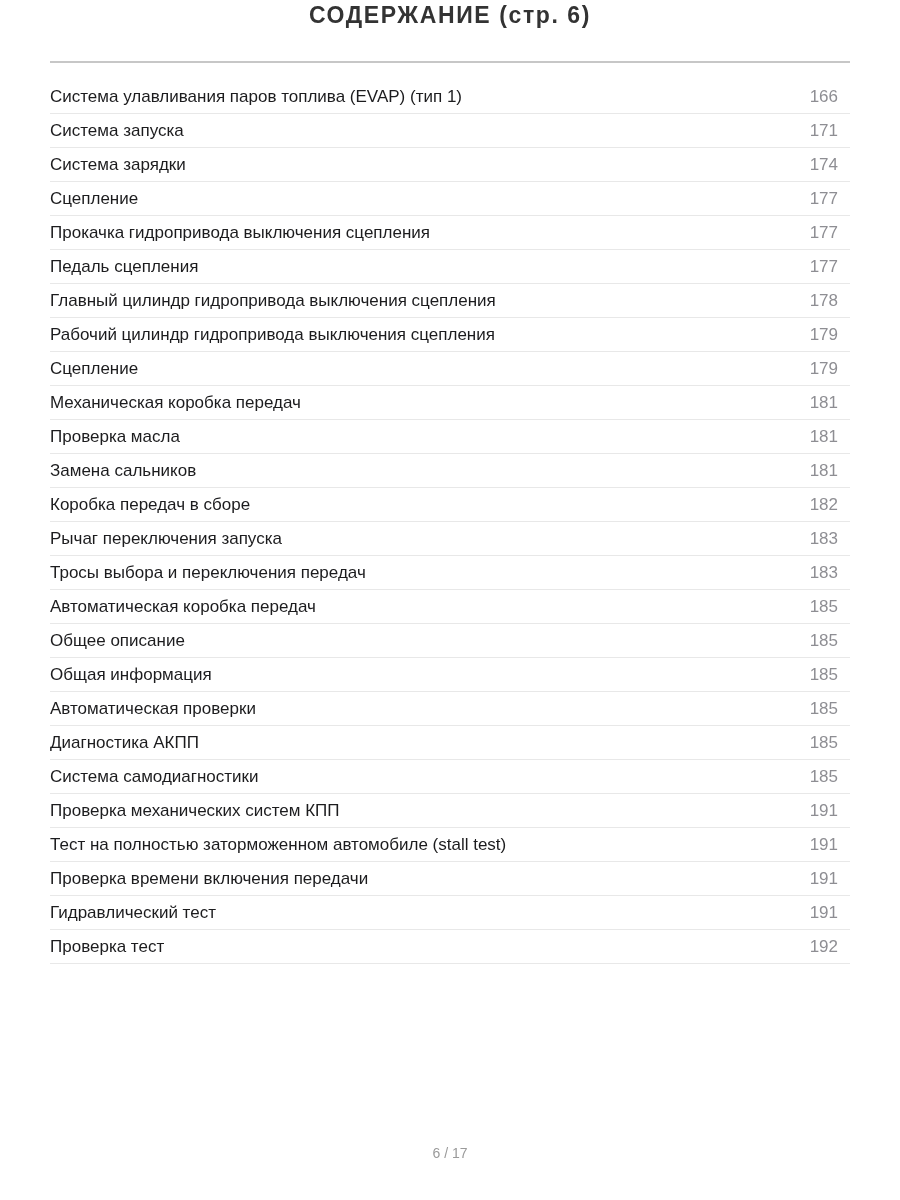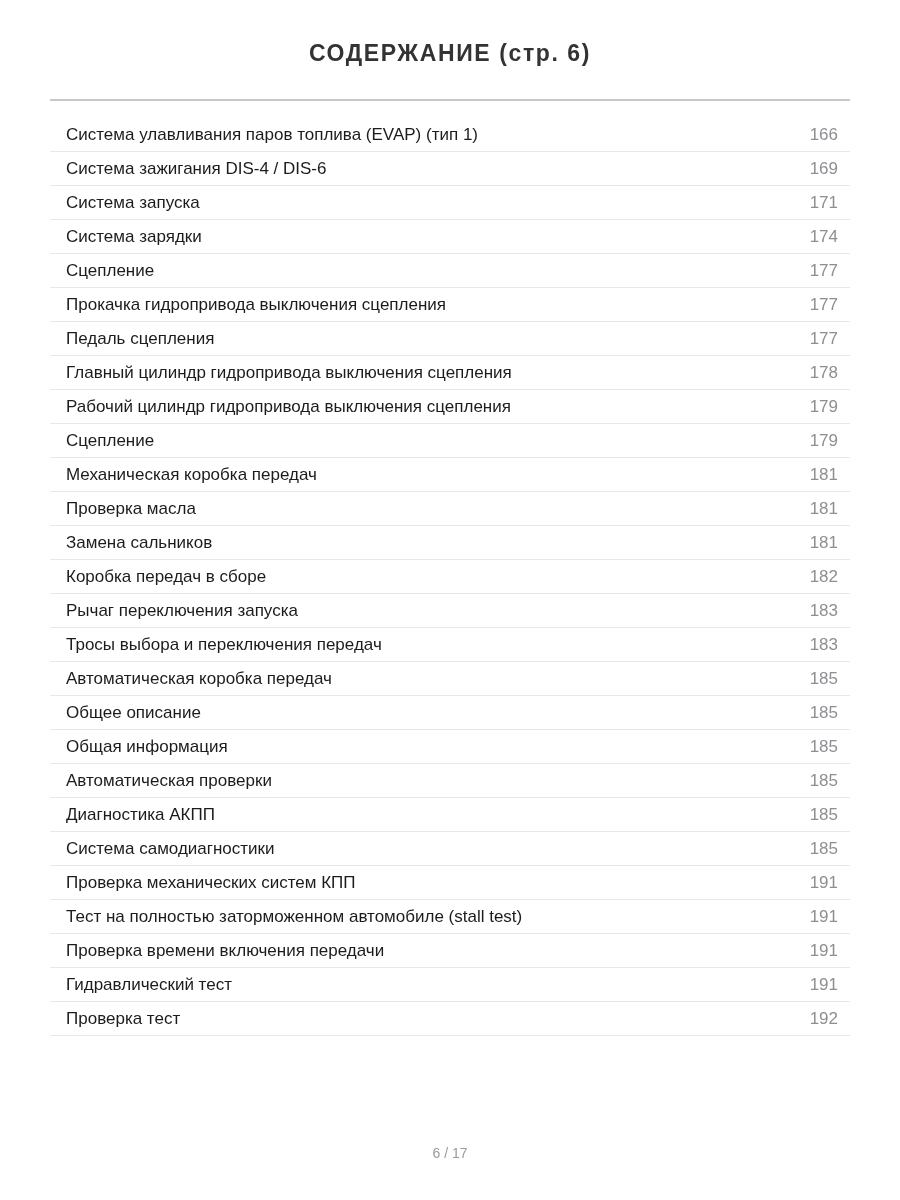--- a/index.html
+++ b/index.html
@@ -14,21 +14,20 @@
   html, body {
     margin: 0;
     padding: 0;
     background: #ffffff;
   }
   .page {
     width: 900px;
     height: 1200px;
     margin: 0 auto;
     background: #ffffff;
-    padding-top: 38px;
     font-family: "Liberation Sans", "DejaVu Sans", sans-serif;
     position: relative;
   }
   .title {
     margin: 0;
     text-align: center;
     font-size: 23px;
     line-height: 30px;
     font-weight: 700;
     letter-spacing: 1.6px;
@@ -47,21 +46,20 @@
     justify-content: space-between;
     align-items: center;
     height: 34px;
     border-bottom: 1px solid var(--row-separator);
     font-size: 17px;
   }
   .toc-label {
     color: var(--entry-text);
     white-space: nowrap;
     overflow: hidden;
-    margin-left: 16px;
   }
   .toc-page {
     color: var(--page-number);
     padding-right: 12px;
     flex-shrink: 0;
   }
   .footer {
     position: absolute;
     left: 0;
     right: 0;
@@ -74,24 +72,20 @@
 </head>
 <body>
 
 <div class="page">
   <h1 class="title">СОДЕРЖАНИЕ (стр. 6)</h1>
   <div class="top-divider"></div>
   <div class="toc">
       <div class="toc-row">
         <span class="toc-label">Система улавливания паров топлива (EVAP) (тип 1)</span>
         <span class="toc-page">166</span>
-      </div>
-      <div class="toc-row">
-        <span class="toc-label">Система зажигания DIS-4 / DIS-6</span>
-        <span class="toc-page">169</span>
       </div>
       <div class="toc-row">
         <span class="toc-label">Система запуска</span>
         <span class="toc-page">171</span>
       </div>
       <div class="toc-row">
         <span class="toc-label">Система зарядки</span>
         <span class="toc-page">174</span>
       </div>
       <div class="toc-row">

